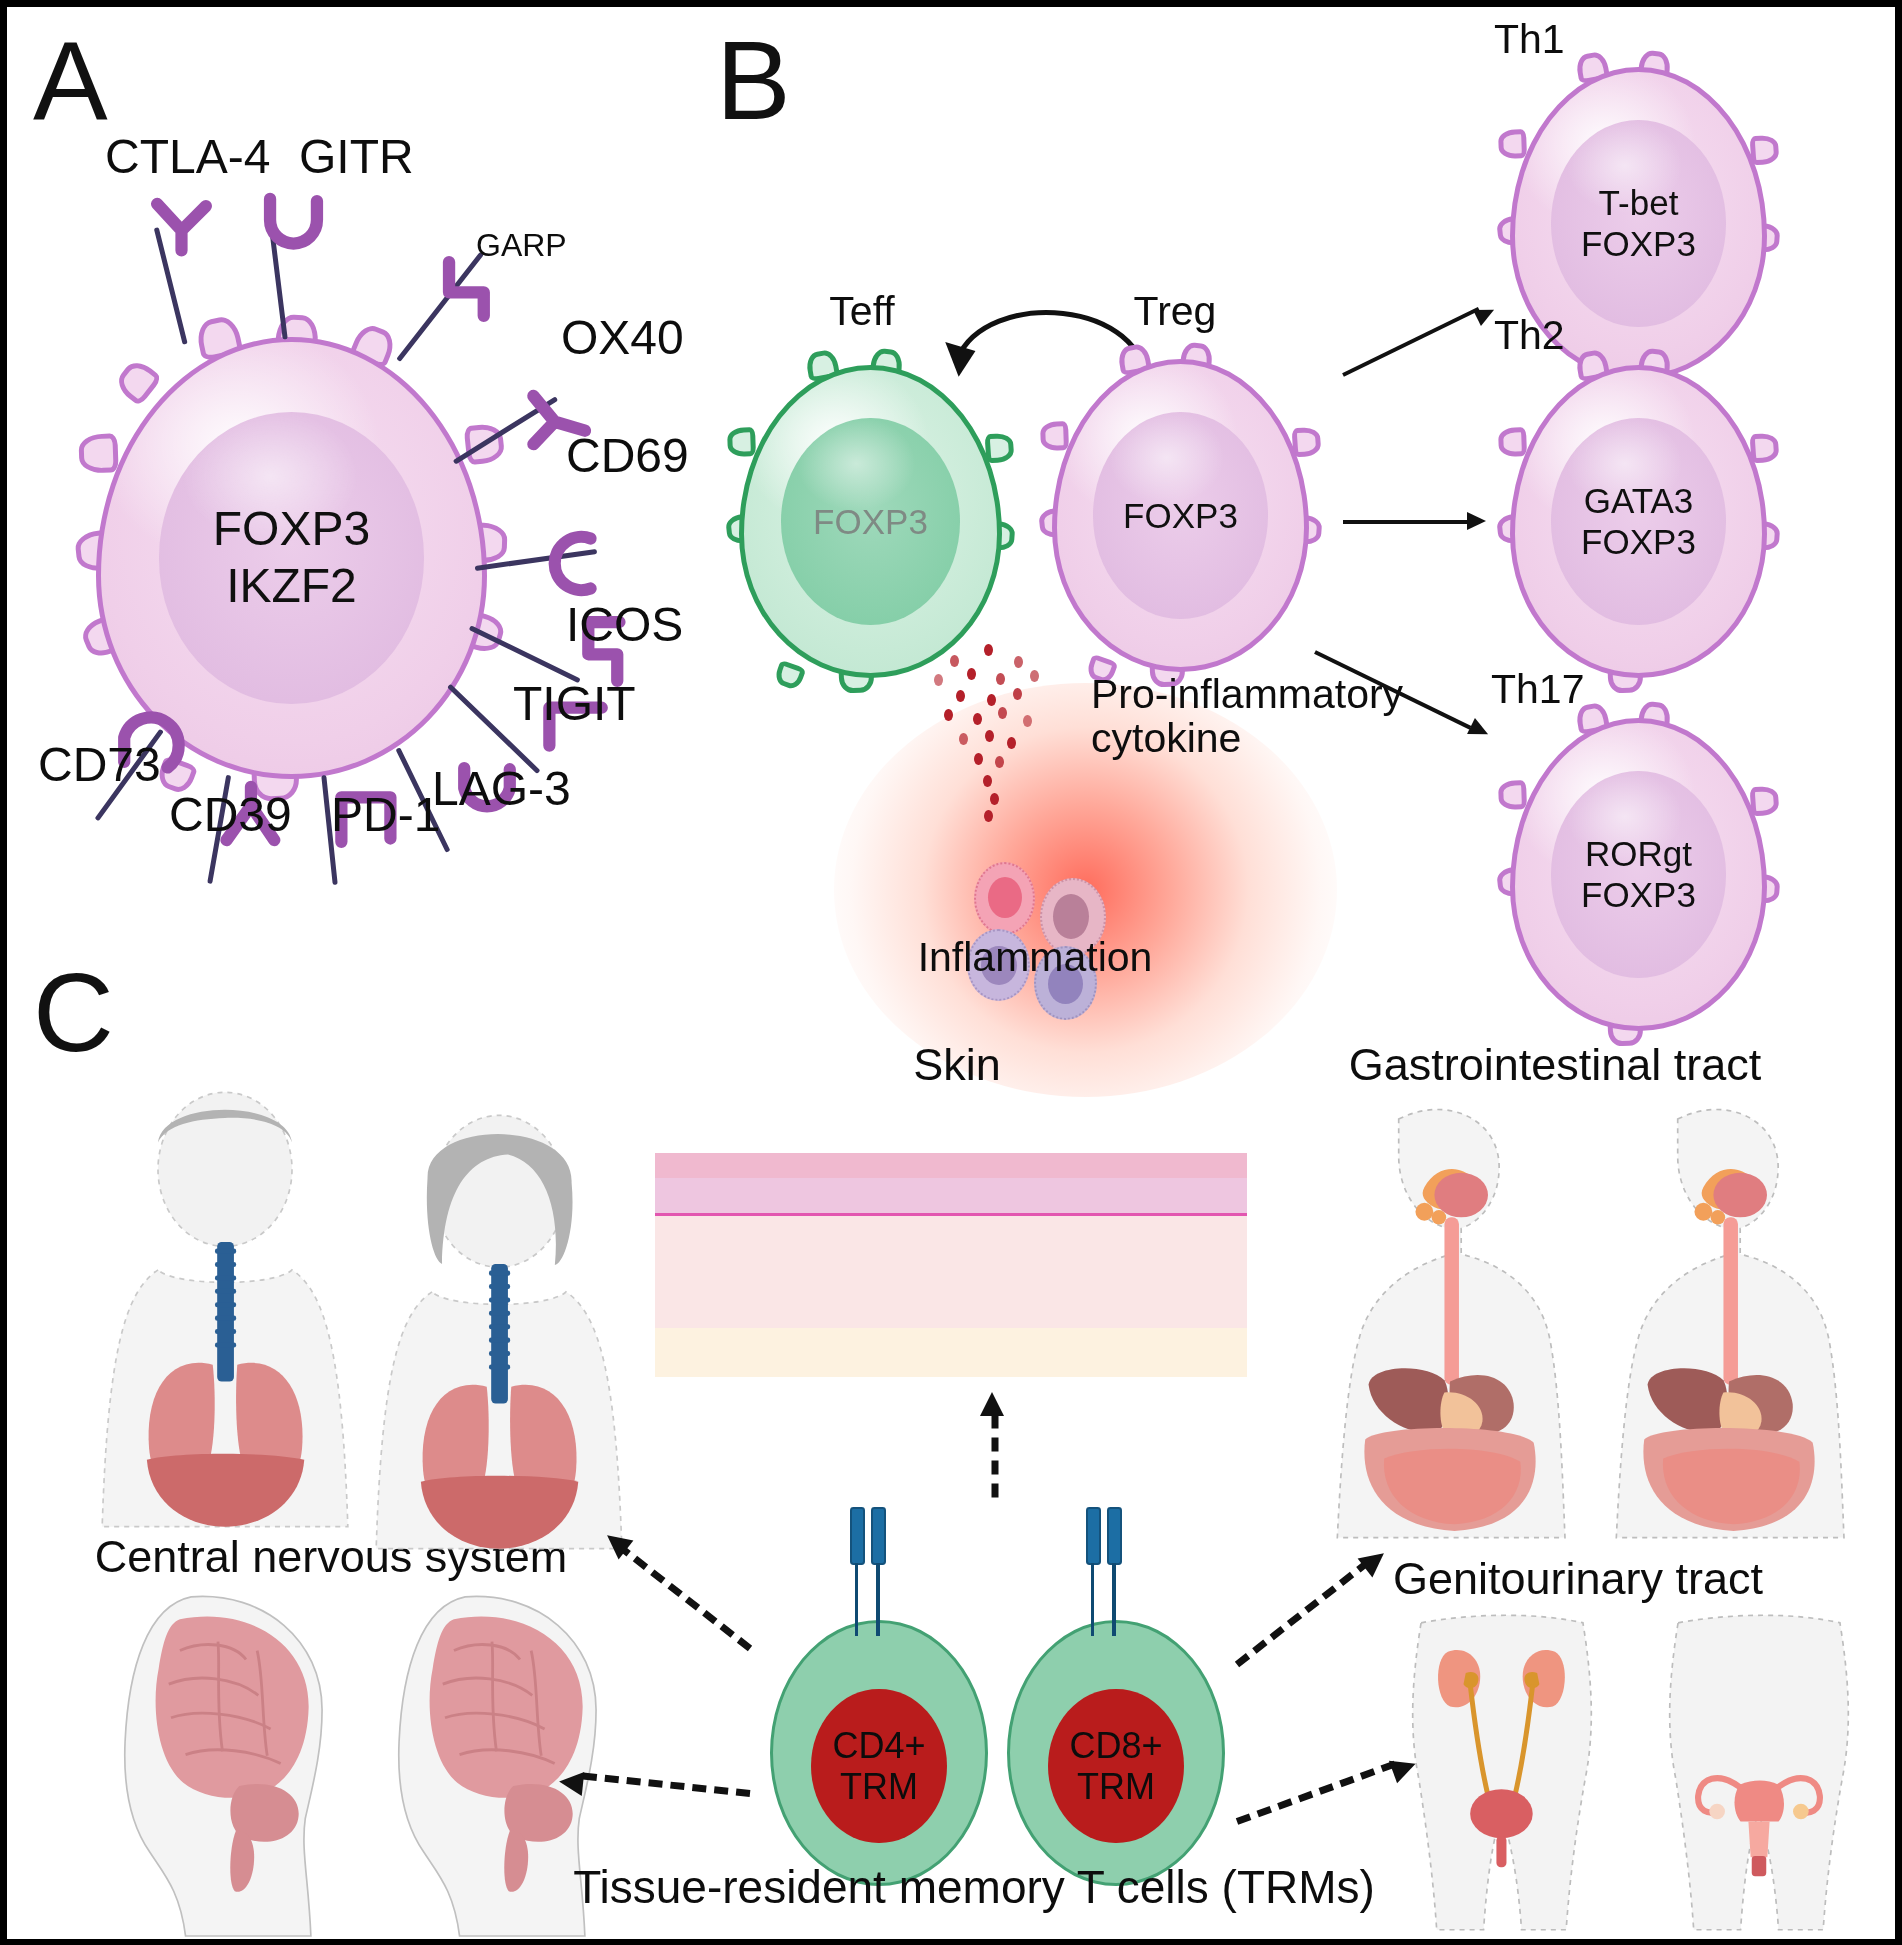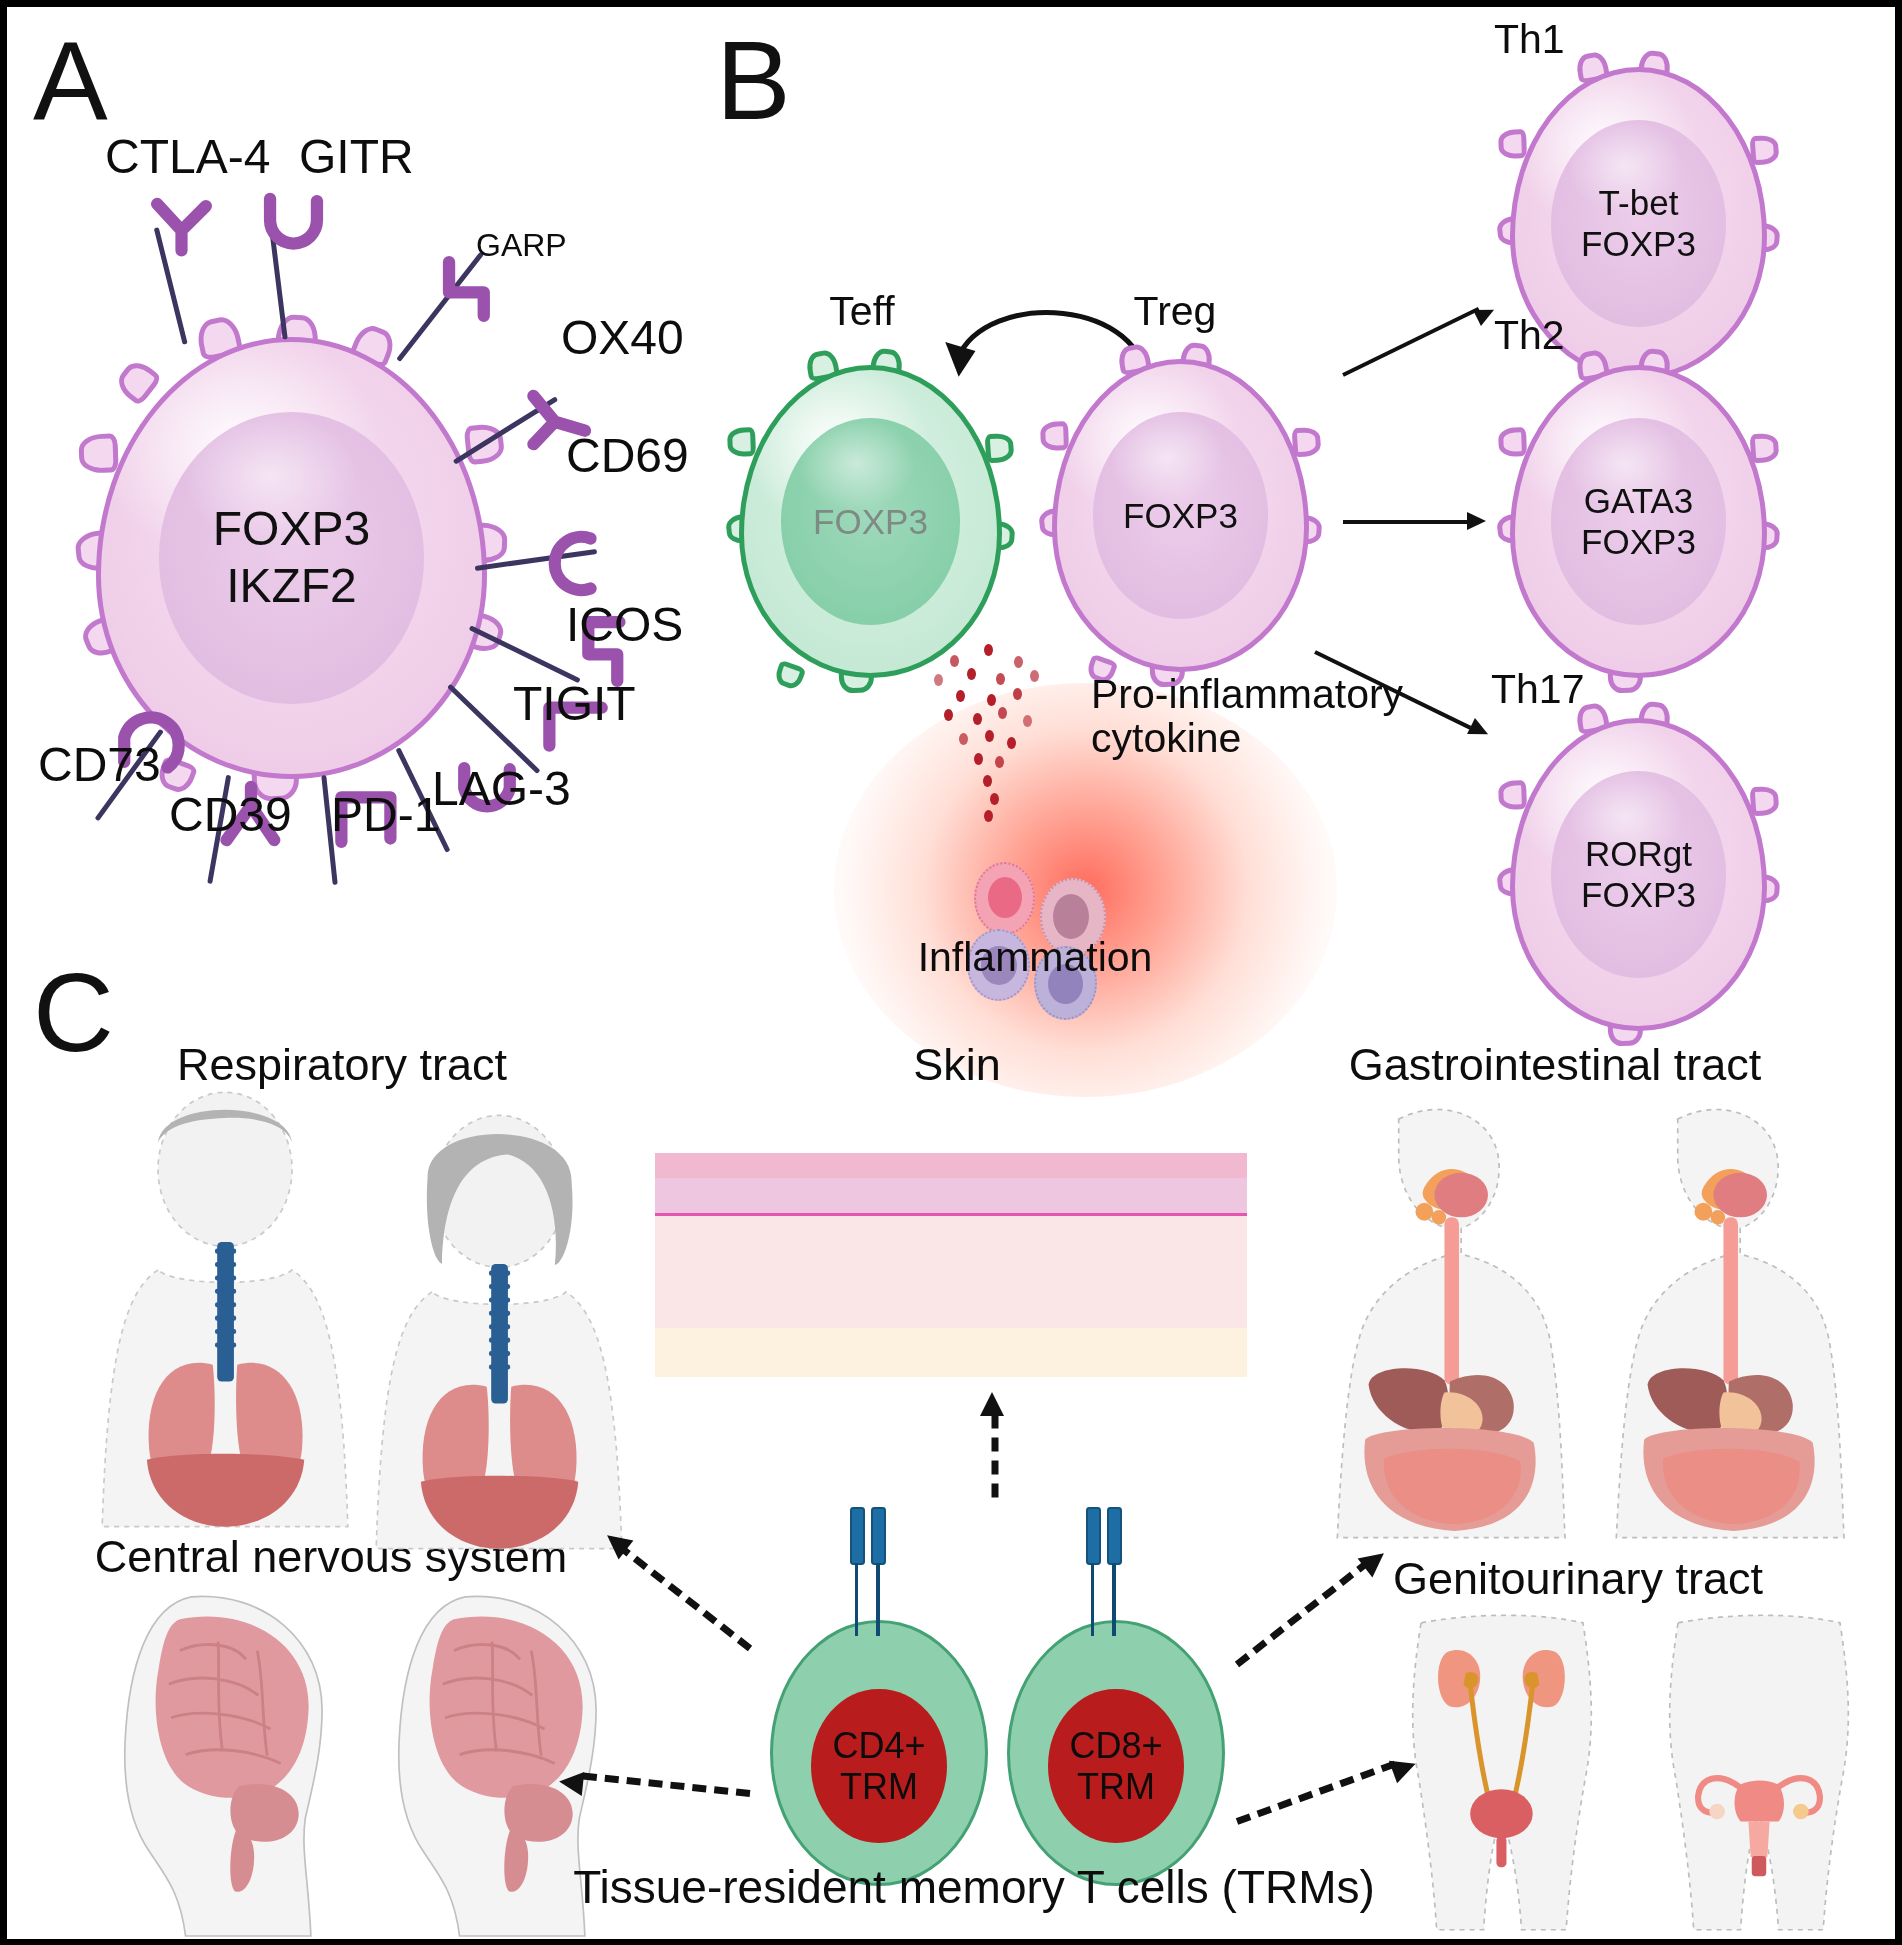--- a/index.html
+++ b/index.html
@@ -391,21 +391,20 @@
     <div class="spike" style="left:38%;bottom:-14.5px;width:35px;height:26px;transform:rotate(178deg);"></div>
     <div class="membrane"></div>
     <div class="nucleus">
       <div class="nuc-text" style="font-size:35px;">RORgt
 FOXP3</div>
     </div>
   </div>
 
   <div class="panel-letter" style="left:26px;top:950px;">C</div>
 
-  <div class="lbl c" style="left:335px;top:1034px;font-size:45px;">Respiratory tract</div>
   <div class="lbl c" style="left:950px;top:1034px;font-size:45px;">Skin</div>
   <div class="lbl c" style="left:1548px;top:1034px;font-size:45px;">Gastrointestinal tract</div>
   <div class="lbl c" style="left:324px;top:1526px;font-size:45px;">Central nervous system</div>
   <div class="lbl c" style="left:1571px;top:1548px;font-size:45px;">Genitourinary tract</div>
 
   <div class="body" style="left:84px;top:1095px;width:548px;height:425px;">
 
     <svg width="268" height="425" viewBox="0 0 480 760" style="position:absolute;left:0;top:0;overflow:visible">
       <ellipse cx="240" cy="120" rx="120" ry="138" fill="#f2f2f2" stroke="#c9c9c9" stroke-width="3" stroke-dasharray="9 9"></ellipse>
       <path d="M120 72 C130 -6, 350 -6, 360 72 C350 40, 300 26, 240 28 C185 30, 135 40, 120 72Z" fill="#b3b3b3"></path>

